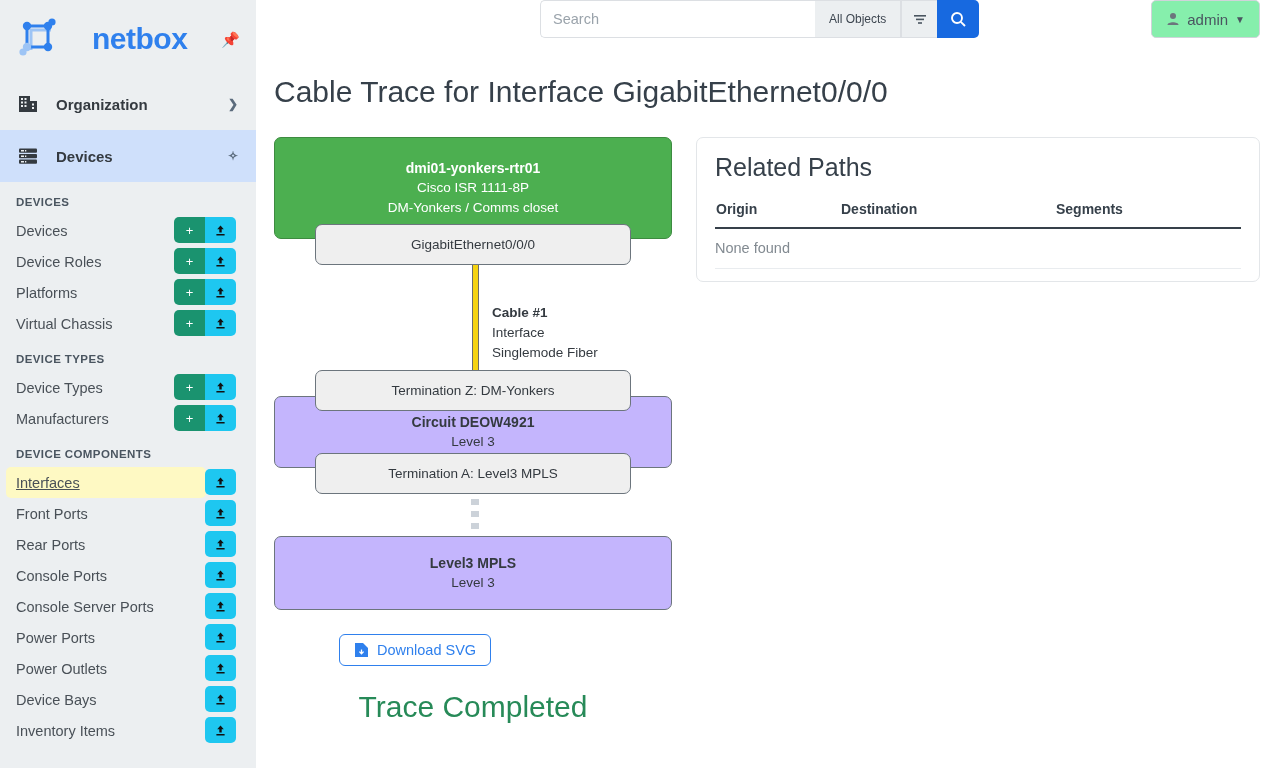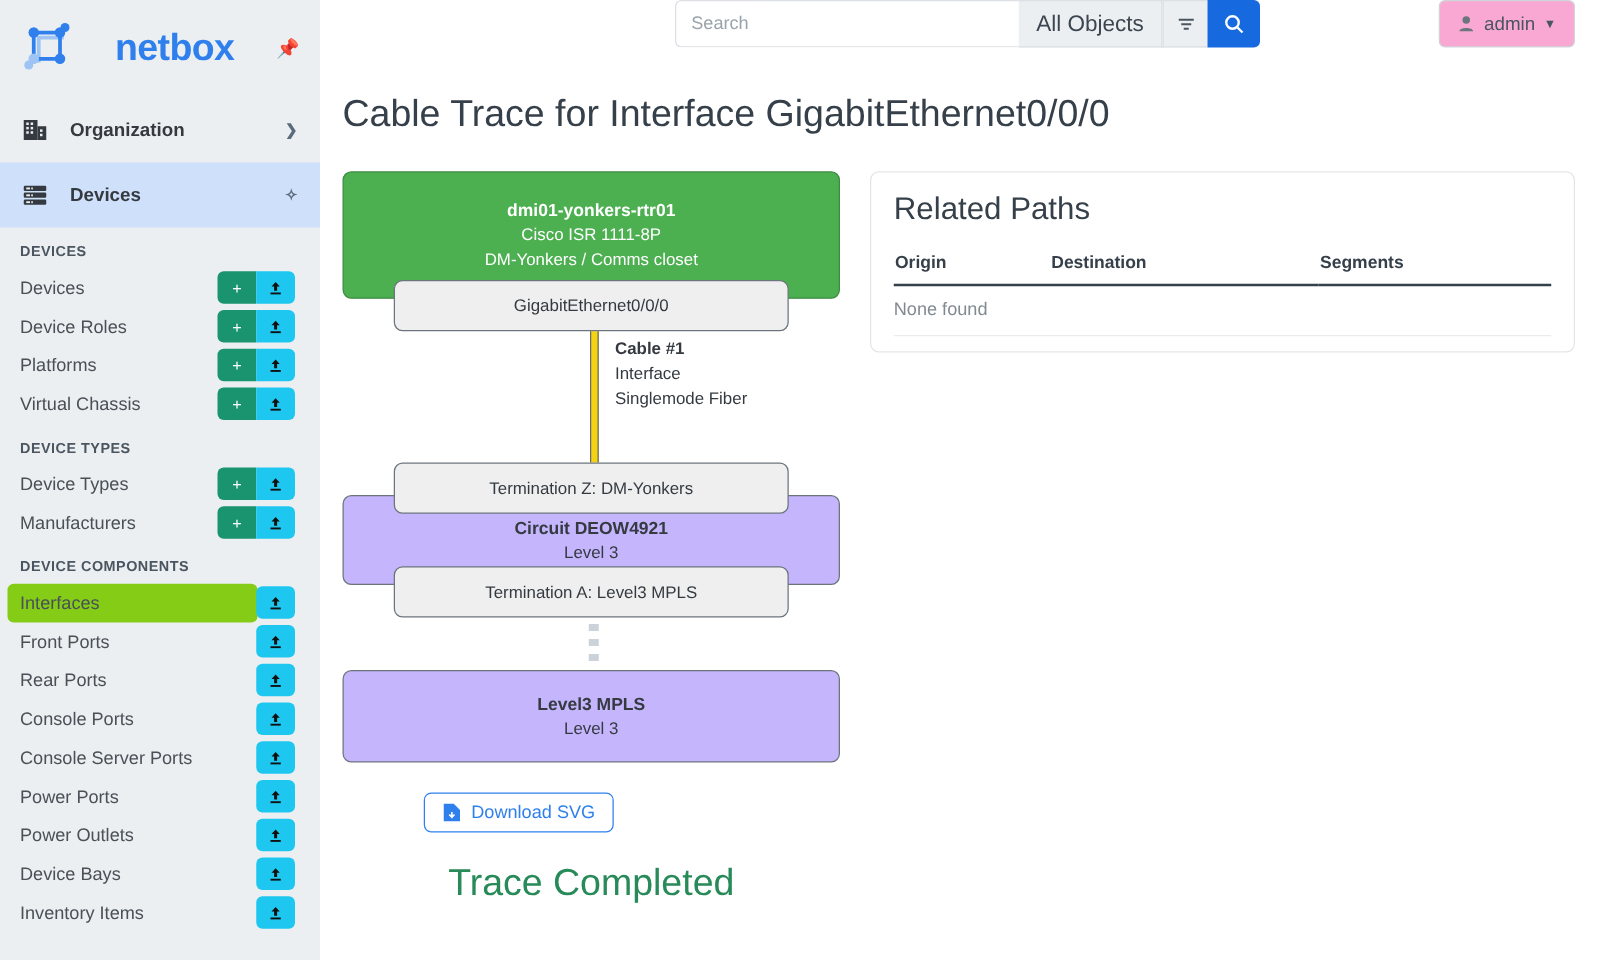--- a/index.html
+++ b/index.html
@@ -47,21 +47,21 @@
     color: #4a5560; padding: 14px 0 7px 16px; text-transform: uppercase;
   }
   .nav-item {
     display: flex; align-items: center;
     height: 31px; margin: 0 10px 0 0;
     padding-left: 16px; position: relative;
     font-size: 14.5px; color: #495057;
     cursor: pointer;
   }
   .nav-item.selected .lbl-wrap {
-    background: #84cc16; border-radius: 5px;
+    background: #fef9c3; border-radius: 5px; text-decoration: underline;
   }
   .lbl-wrap {
     position:absolute; left:6px; top:0; height:31px; width:200px;
     display:flex; align-items:center; padding-left:10px;
   }
   .nav-btns { position:absolute; right:10px; top:2px; display:flex; height:26px; }
   .btn-add, .btn-imp {
     width: 31px; height: 26px;
     display: flex; align-items: center; justify-content: center;
     color: #fff; font-size: 13px; cursor: pointer;
@@ -82,38 +82,38 @@
     width: 275px; height: 38px;
     border: 1px solid #dcdfe3; border-right: none;
     border-radius: 5px 0 0 5px;
     padding: 0 12px; font-size: 14.5px; color: #36404a;
     outline: none; background: #fff;
   }
   .search-input::placeholder { color: #9aa3ab; }
   .search-scope {
     display: flex; align-items: center; padding: 0 14px;
     background: #eceff1; border: 1px solid #dcdfe3; border-left: none;
-    font-size: 18px; color: #3d4650; cursor: pointer;
+    font-size: 12px; color: #3d4650; cursor: pointer;
   }
   .search-filter {
     display: flex; align-items: center; justify-content: center;
     width: 36px; background: #eceff1;
     border: 1px solid #dcdfe3; border-left: 1px solid #dcdfe3; border-right: none;
     cursor: pointer;
   }
   .search-go {
     width: 42px; display: flex; align-items: center; justify-content: center;
     background: #1769e0; border-radius: 0 5px 5px 0; cursor: pointer;
   }
   .user-btn {
     display: flex; align-items: center; gap: 7px;
     height: 38px; padding: 0 14px;
     border: 1px solid #cfd4d9; border-radius: 5px;
     font-size: 15px; color: #4a5560; cursor: pointer;
-    margin-left: auto; background:#f9a8d4;
+    margin-left: auto; background:#86efac;
   }
 
   .page-title {
     font-size: 30px; font-weight: 400; color: #36404a;
     padding: 5px 0 0 18px; margin: 0;
   }
 
   .content { display: flex; padding: 28px 20px 0 18px; }
 
   
@@ -137,21 +137,21 @@
     font-size: 13.5px; font-weight: 400; color: #343a40;
     position: relative; z-index: 3;
   }
 
   .cable-seg { position: relative; height: 105px; }
   .cable-line {
     position: absolute; left: 198px; top: 0; width: 7px; height: 105px;
     background: #f5d312; border-left: 1px solid #6b6b6b; border-right: 1px solid #6b6b6b;
   }
   .cable-meta {
-    position: absolute; left: 218px; top: 4px;
+    position: absolute; left: 218px; top: 38px;
     font-size: 13.5px; line-height: 20px; color: #343a40; text-align: left;
   }
   .cable-meta b { font-weight: 700; }
 
   .dot-seg { height: 42px; position: relative; }
   .dot-line {
     position: absolute; left: 197px; top: 5px; width: 8px; height: 34px;
     background: repeating-linear-gradient(to bottom,
       #ccd2d9 0px, #ccd2d9 6px, transparent 6px, transparent 12px);
   }

